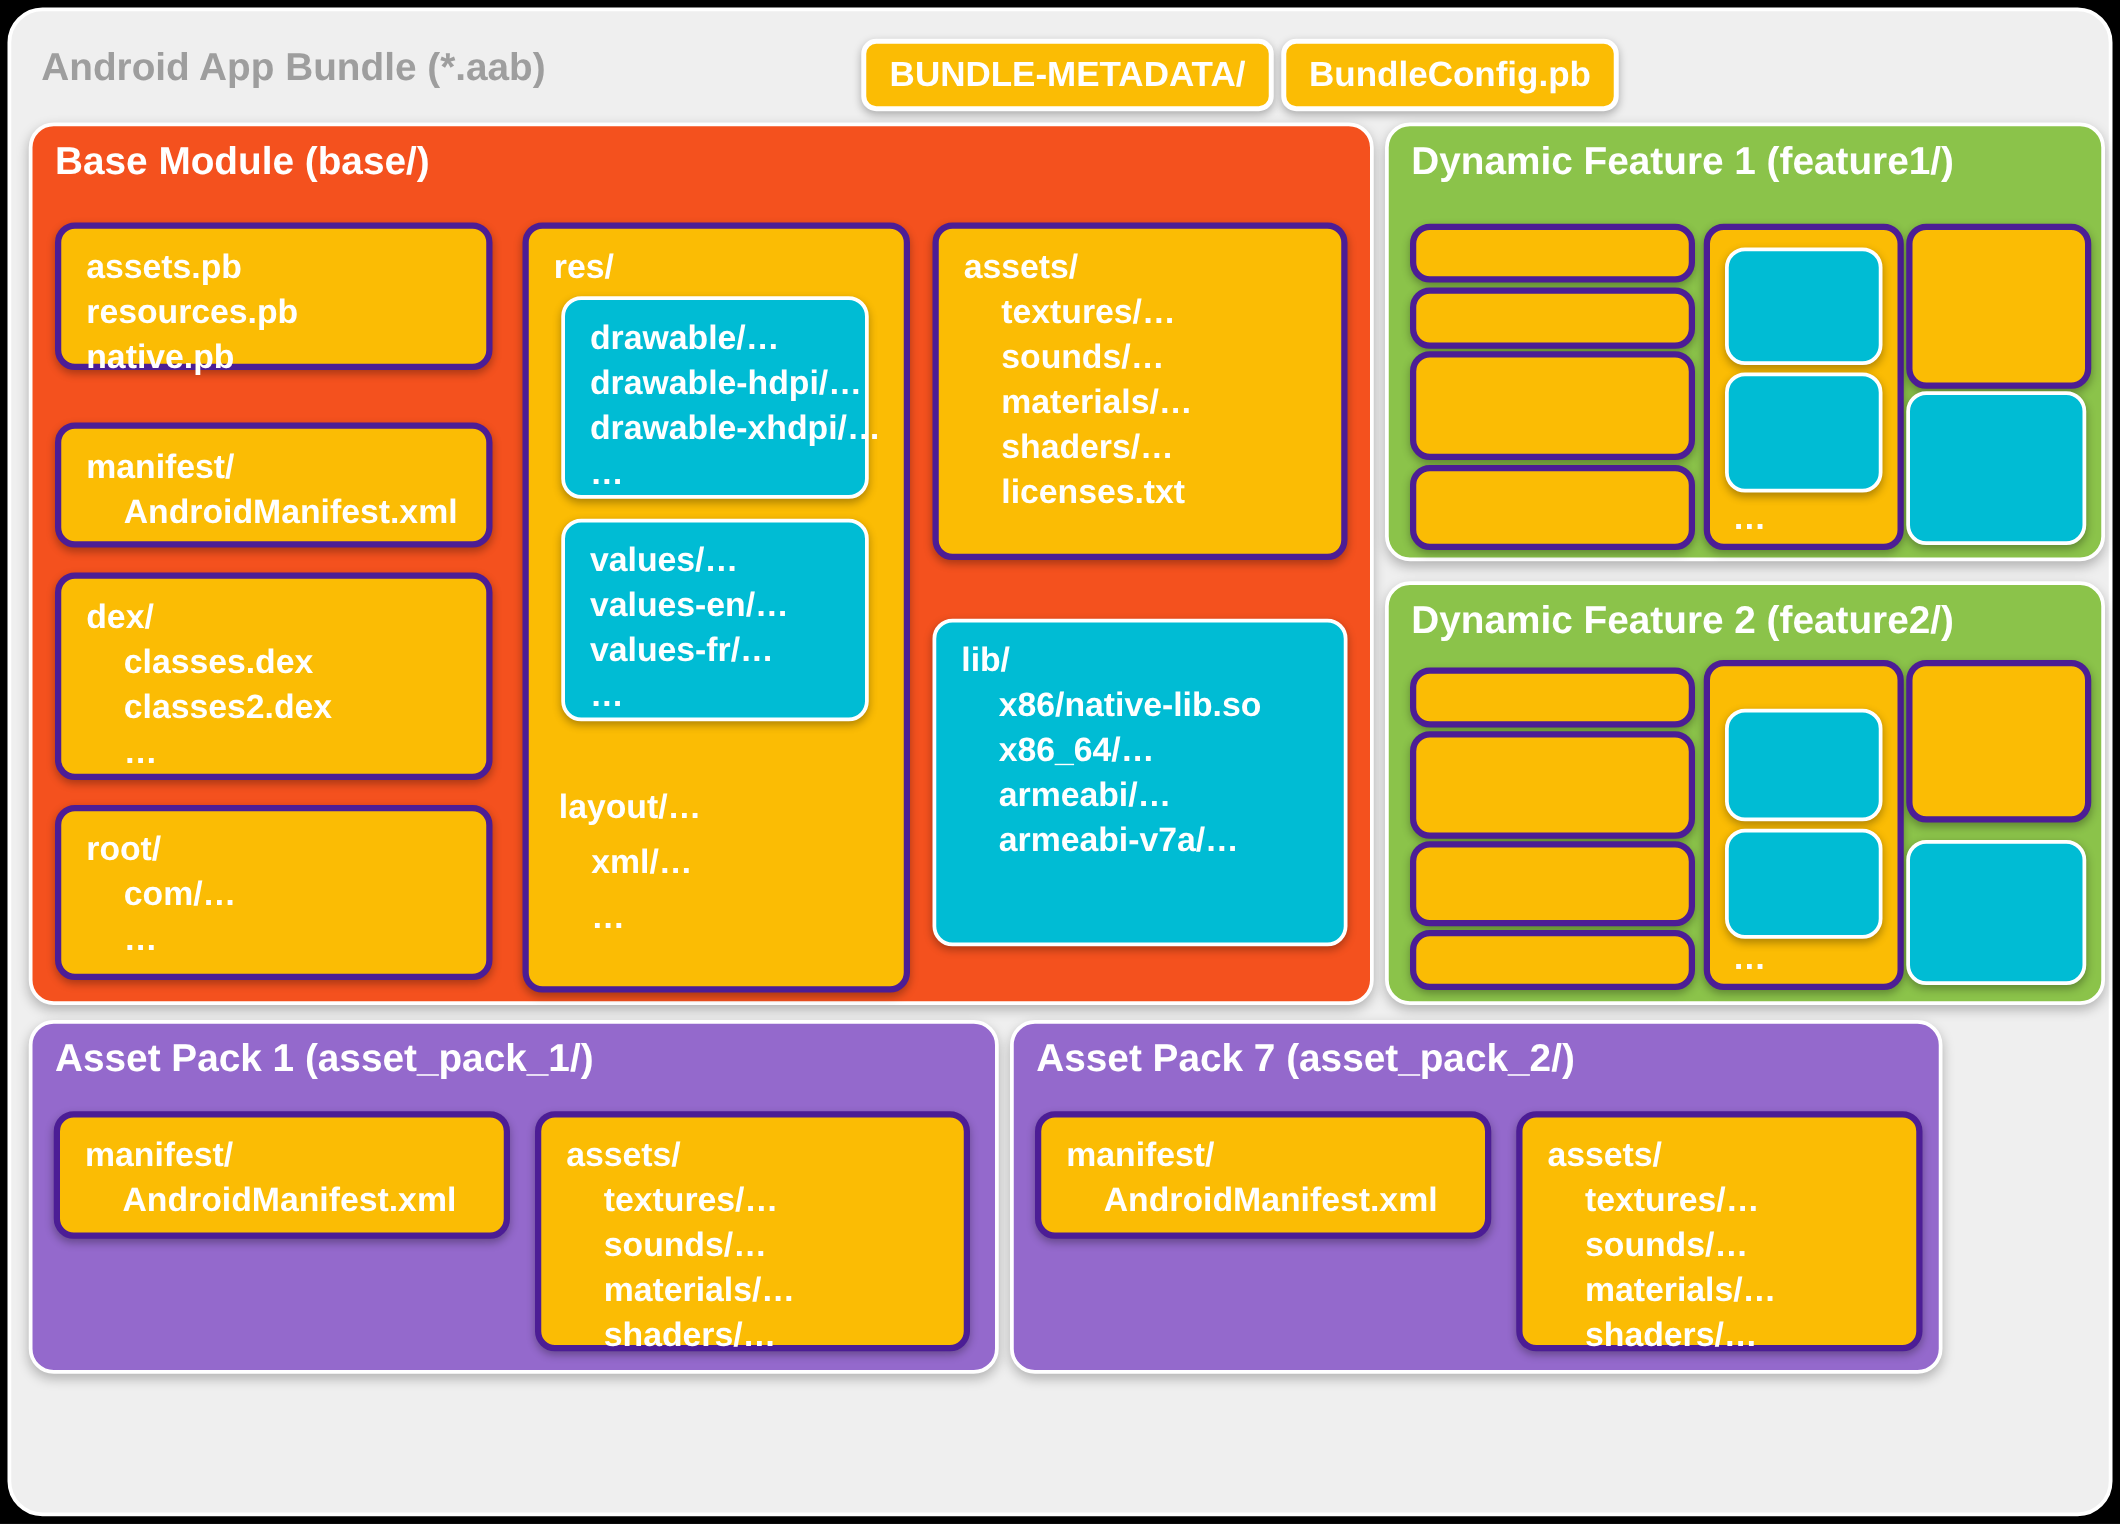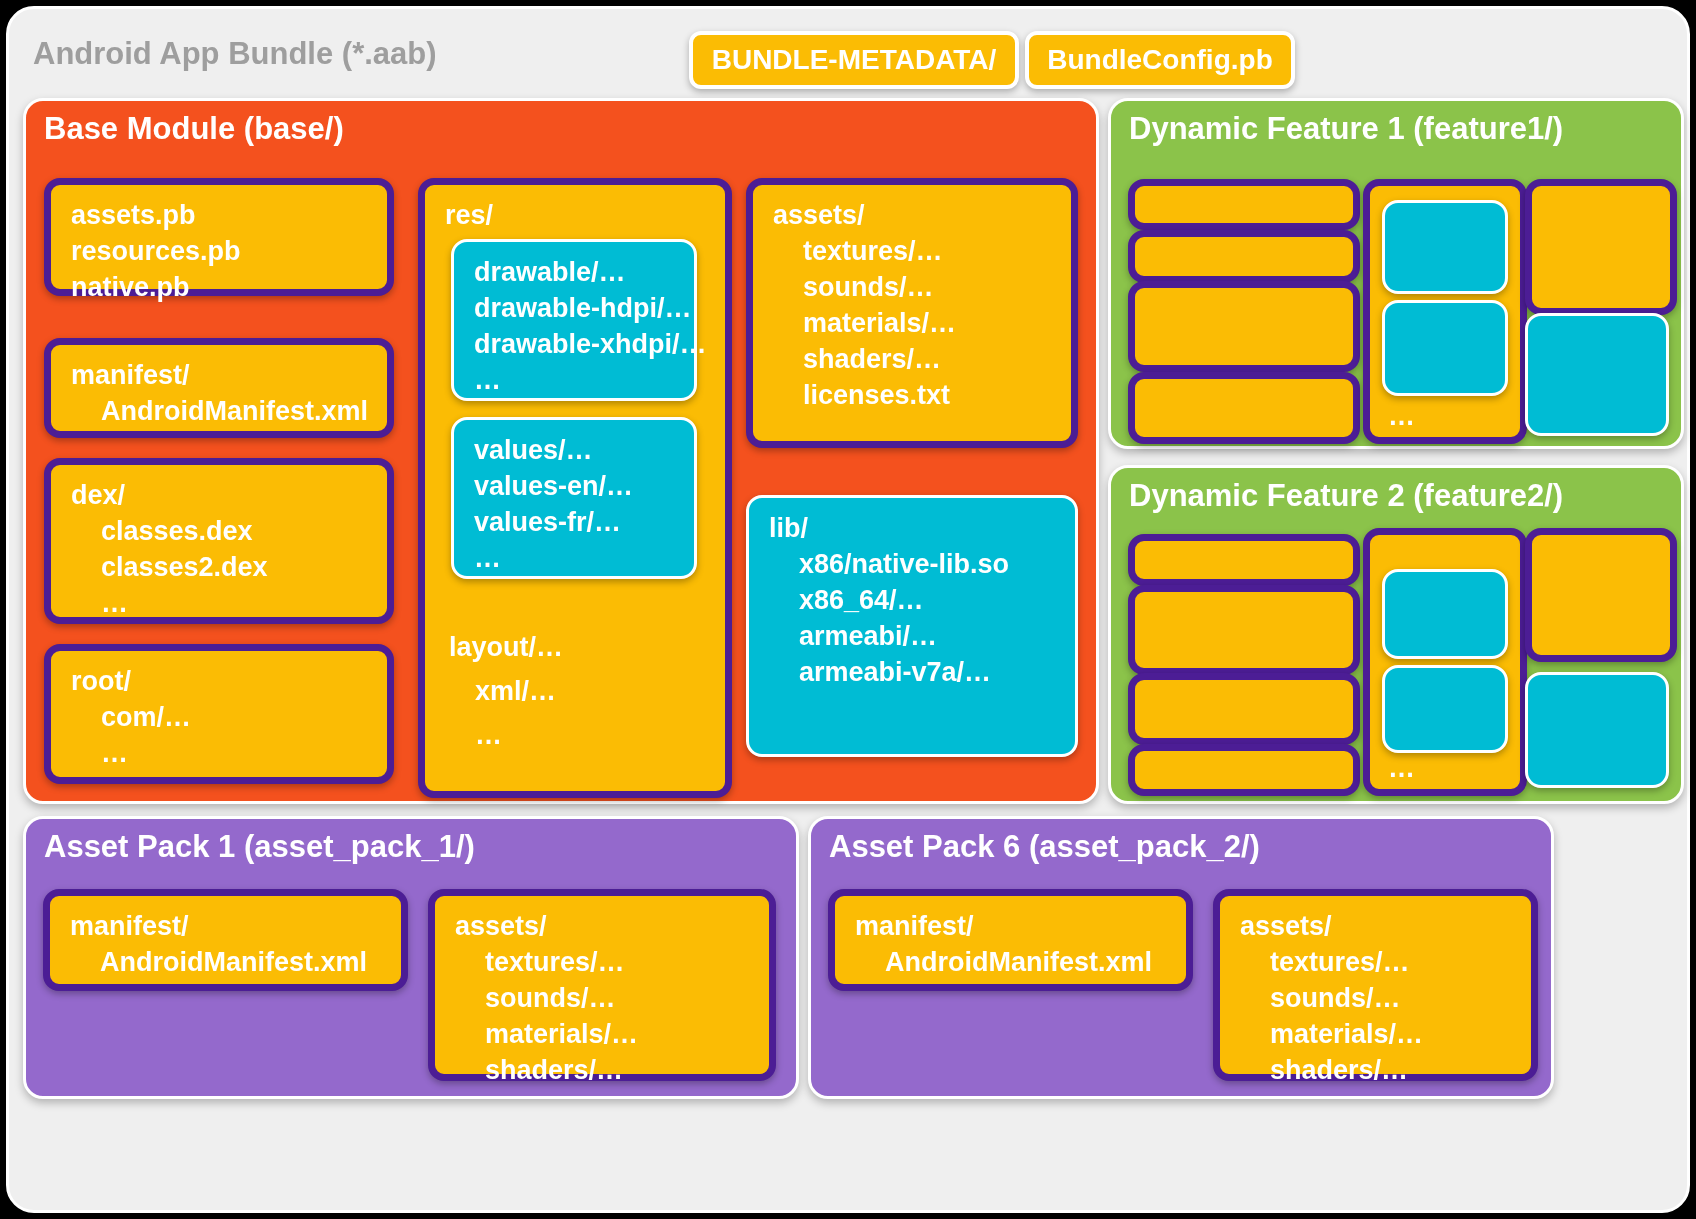--- a/index.html
+++ b/index.html
@@ -6,21 +6,21 @@
   body{width:1696px;height:1219px;position:relative;font-family:"Liberation Sans",sans-serif;overflow:hidden;}
   .card{position:absolute;left:6px;top:6px;width:1678px;height:1201px;background:#efefef;border:3px solid #fff;border-radius:28px;box-shadow:0 4px 14px rgba(0,0,0,.4);}
   .abs{position:absolute;}
   .page-title{font-size:31px;font-weight:700;color:#9e9e9e;white-space:nowrap;}
   .badge{background:#fbbc04;border:4px solid #fff;border-radius:12px;box-shadow:0 3px 7px rgba(0,0,0,.28);color:#fff;font-size:28px;font-weight:700;display:flex;align-items:center;justify-content:center;white-space:nowrap;}
   .panel{border:3px solid #fff;border-radius:20px;box-shadow:0 4px 9px rgba(0,0,0,.25);}
   .panel-title{position:absolute;left:18px;top:10px;font-size:31px;font-weight:700;color:#fff;white-space:nowrap;}
   .orange{background:#f4511e;}
   .green{background:#8bc34a;text-align:right;}
   .purple{background:#9469cc;}
-  .ybox{background:#fbbc04;border:7px solid #4c1d95;border-radius:16px;box-shadow:0 3px 7px rgba(0,0,0,.3);}
+  .ybox{background:#fbbc04;border:5px solid #4c1d95;border-radius:16px;box-shadow:0 3px 7px rgba(0,0,0,.3);}
   .cbox{background:#00bcd4;border:3px solid #fff;border-radius:16px;box-shadow:0 3px 7px rgba(0,0,0,.3);}
   .filebox{padding:12px 20px;box-sizing:border-box;}
   .ln{font-size:27px;font-weight:700;color:#fff;line-height:36px;white-space:nowrap;}
   .ind{padding-left:30px;}
   .tail .ln{padding-left:50px;}
   .more{position:absolute;left:18px;bottom:6px;font-size:27px;font-weight:700;color:#fff;line-height:30px;}
 </style>
 </head>
 <body>
 
@@ -131,21 +131,21 @@
     <div class="abs ybox filebox" style="left:402px;top:70px;width:348px;height:192px;">
       <div class="ln">assets/</div>
       <div class="ln ind">textures/…</div>
       <div class="ln ind">sounds/…</div>
       <div class="ln ind">materials/…</div>
       <div class="ln ind">shaders/…</div>
     </div>
   </div>
 
   <div class="abs panel purple" style="left:799px;top:807px;width:740px;height:277px;">
-    <div class="panel-title">Asset Pack 6 (asset_pack_2/)</div>
+    <div class="panel-title">Asset Pack 7 (asset_pack_2/)</div>
     <div class="abs ybox filebox" style="left:17px;top:70px;width:365px;height:102px;">
       <div class="ln">manifest/</div>
       <div class="ln ind">AndroidManifest.xml</div>
     </div>
     <div class="abs ybox filebox" style="left:402px;top:70px;width:325px;height:192px;">
       <div class="ln">assets/</div>
       <div class="ln ind">textures/…</div>
       <div class="ln ind">sounds/…</div>
       <div class="ln ind">materials/…</div>
       <div class="ln ind">shaders/…</div>

